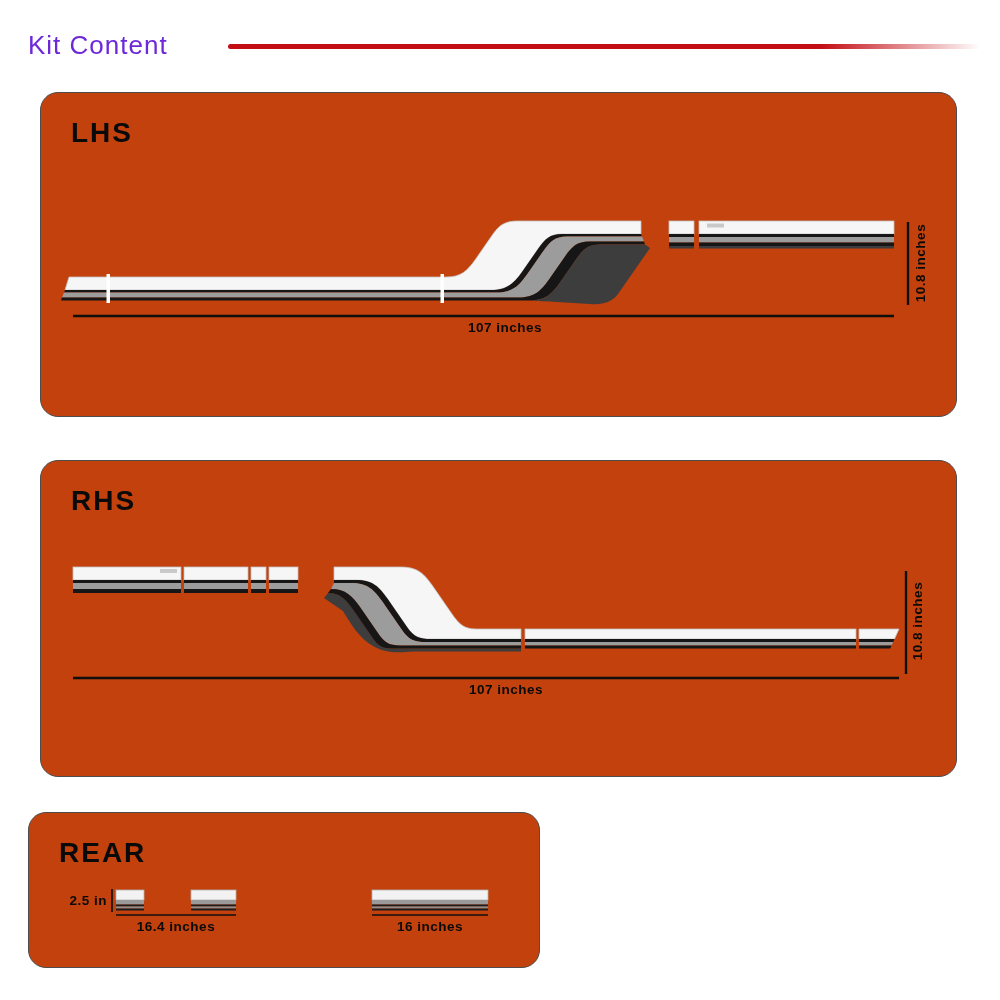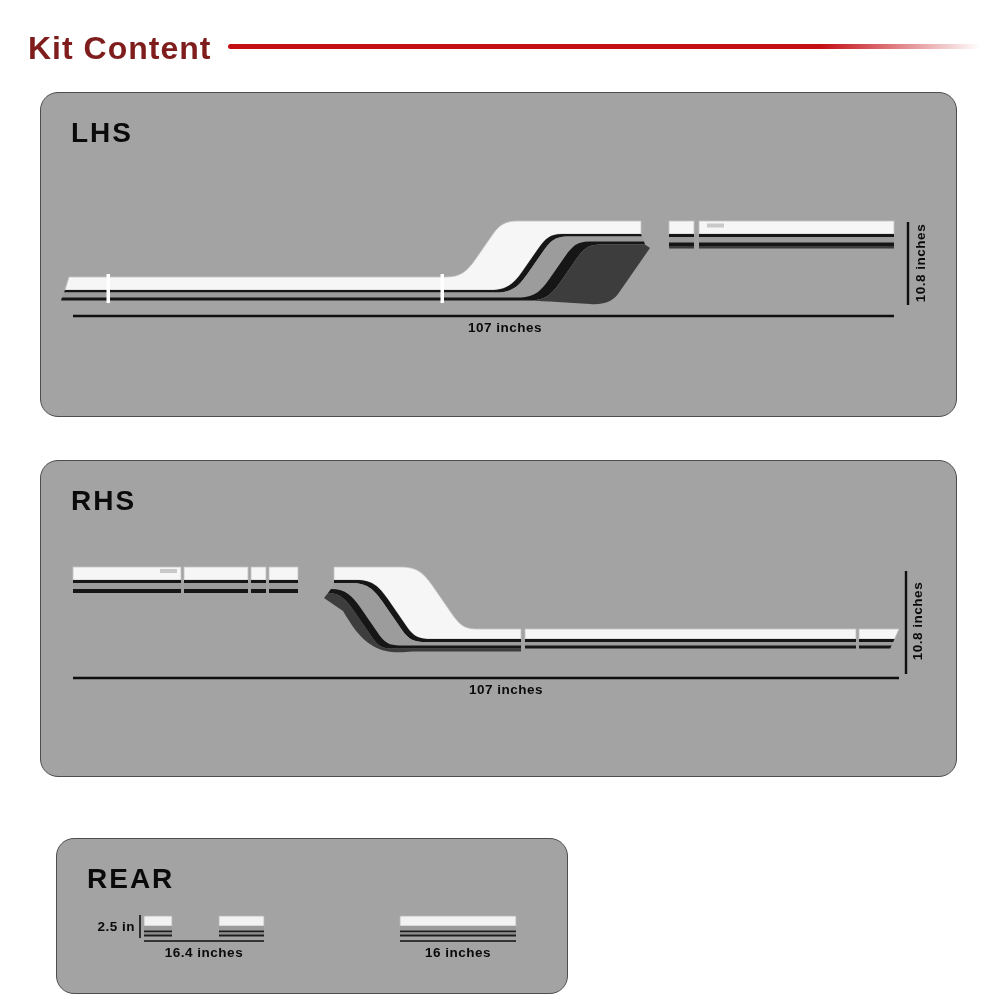--- a/index.html
+++ b/index.html
@@ -1,30 +1,30 @@
 <!DOCTYPE html>
 <html><head>
 <meta charset="utf-8">
 <style>
   html,body{margin:0;padding:0;background:#ffffff;}
   .page{position:relative;width:1000px;height:1000px;background:#fff;
         font-family:"Liberation Sans","DejaVu Sans",sans-serif;color:#111;overflow:hidden;}
 
   
   .header{position:absolute;left:28px;top:30px;width:960px;height:34px;}
-  .header .title{position:absolute;left:0;top:0;font-size:32px;font-weight:bold;
-                 letter-spacing:1px;color:#7f1d1d;white-space:nowrap;}
+  .header .title{position:absolute;left:0;top:0;font-size:26px;font-weight:normal;
+                 letter-spacing:1px;color:#6d28d9;white-space:nowrap;}
   .header .rule{position:absolute;left:200px;right:0;top:14px;height:5px;border-radius:3px 0 0 3px;
                 background:linear-gradient(to right,#c30e14 0%,#c30e14 78%,rgba(195,14,20,0) 99%);}
 
   
-  .panel{position:absolute;border:1.6px solid #4d4d4d;border-radius:18px;background:#a3a3a3;}
+  .panel{position:absolute;border:1.6px solid #4d4d4d;border-radius:18px;background:#c2410c;}
   .panel-lhs{left:40px;top:92px;width:915px;height:323px;}
   .panel-rhs{left:40px;top:460px;width:915px;height:315px;text-align:right;}
-  .panel-rear{left:56px;top:812px;width:510px;height:154px;margin-top:26px;}
+  .panel-rear{left:28px;top:812px;width:510px;height:154px;}
   .panel-title{position:absolute;left:30px;top:24px;font-size:28px;font-weight:bold;
                letter-spacing:2px;color:#0a0a0a;}
   .panel svg{position:absolute;left:0;top:0;}
 
   .dim-text{font-size:13.5px;font-weight:bold;letter-spacing:0.5px;fill:#0a0a0a;}
   .dim-line{stroke:#0f0f0f;stroke-width:2.4;}
   .thin-line{stroke:#0f0f0f;stroke-width:1.6;}
 
   .w{fill:#f6f6f6;stroke:#c4c4c4;stroke-width:0.8;}   
   .b{fill:#161616;}                                    

